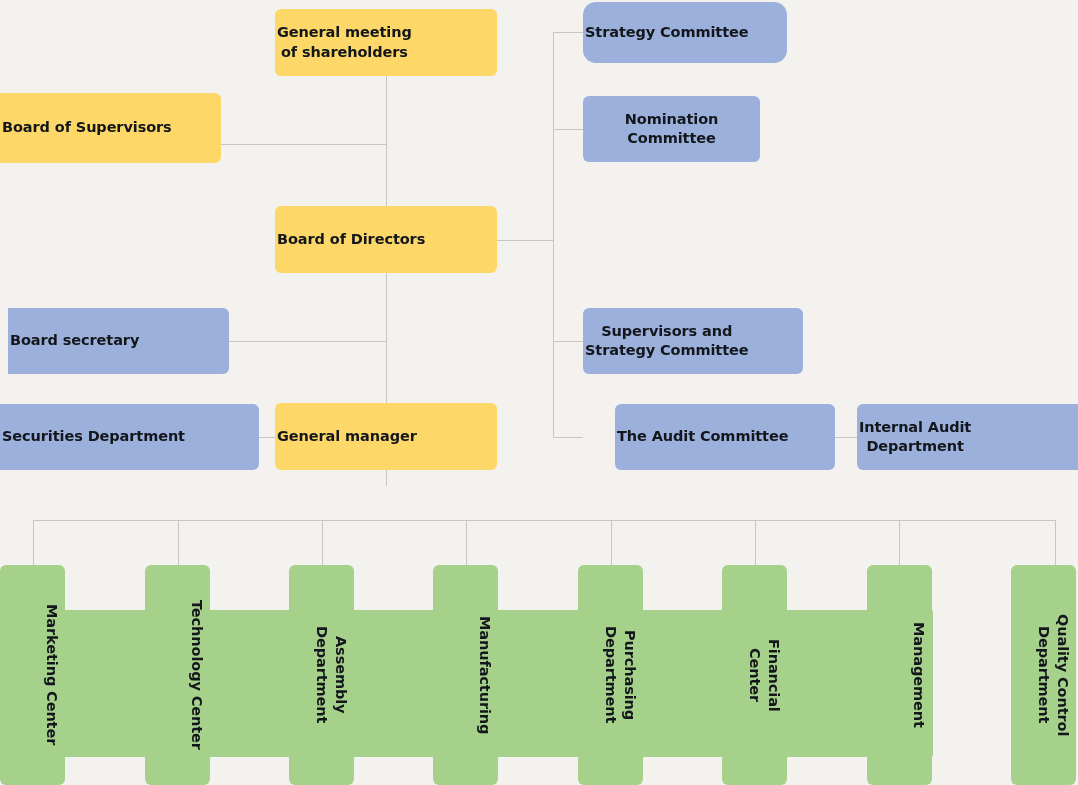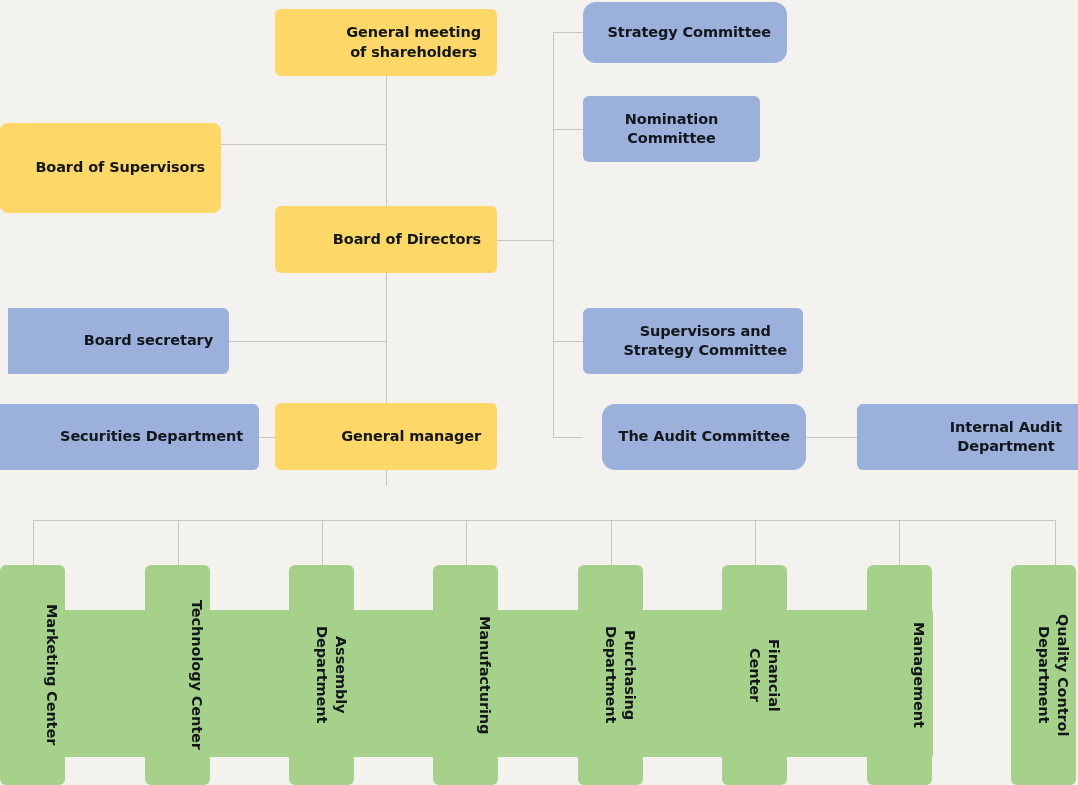--- a/index.html
+++ b/index.html
@@ -28,29 +28,29 @@
   }
   .conn.v { width: 1px; }
   .conn.h { height: 1px; }
 
   
   .node {
     position: absolute;
     box-sizing: border-box;
     display: flex;
     align-items: center;
-    justify-content: flex-end;
+    justify-content: flex-start;
     text-align: center;
     border-radius: 6px;
     color: #13161b;
     font-size: 14.5px;
     font-weight: bold;
     line-height: 1.33;
     letter-spacing: -0.1px;
-    padding: 4px 16px;
+    padding: 4px 2px;
   }
   .node.yellow { background: #fdd868; }
   .node.blue   { background: #9cb0dc; }
   .node.green  { background: #a5d18b; }
 
   
   .node.clip-left  { border-top-left-radius: 0; border-bottom-left-radius: 0; }
   
   .node.clip-right { border-top-right-radius: 0; border-bottom-right-radius: 0; }
 
@@ -108,21 +108,21 @@
   <div class="conn v" style="left:899px; top:520px; height:46px;"></div>
   <div class="conn v" style="left:1055px; top:520px; height:46px;"></div>
 
   <div class="node yellow" style="left:275px; top:9px; width:222px; height:67px;">
     <span>
       <span>General meeting</span><br>
       <span>of shareholders</span>
     </span>
   </div>
 
-  <div class="node yellow clip-left" style="left:0px; top:123px; width:221px; height:90px;border-radius:8px;">
+  <div class="node yellow clip-left" style="left:0px; top:93px; width:221px; height:70px;">
     <span>Board of Supervisors</span>
   </div>
 
   <div class="node yellow" style="left:275px; top:206px; width:222px; height:67px;">
     <span>Board of Directors</span>
   </div>
 
   <div class="node yellow" style="left:275px; top:403px; width:222px; height:67px;">
     <span>General manager</span>
   </div>
@@ -135,21 +135,21 @@
     <span>Nomination Committee</span>
   </div>
 
   <div class="node blue" style="left:583px; top:308px; width:220px; height:66px;">
     <span>
       <span>Supervisors and</span><br>
       <span>Strategy Committee</span>
     </span>
   </div>
 
-  <div class="node blue" style="left:602px; top:404px; width:204px; height:66px;border-radius:13px;">
+  <div class="node blue" style="left:615px; top:404px; width:220px; height:66px;">
     <span>The Audit Committee</span>
   </div>
 
   <div class="node blue clip-left" style="left:8px; top:308px; width:221px; height:66px;">
     <span>Board secretary</span>
   </div>
 
   <div class="node blue clip-left" style="left:0px; top:404px; width:259px; height:66px;">
     <span>Securities Department</span>
   </div>

